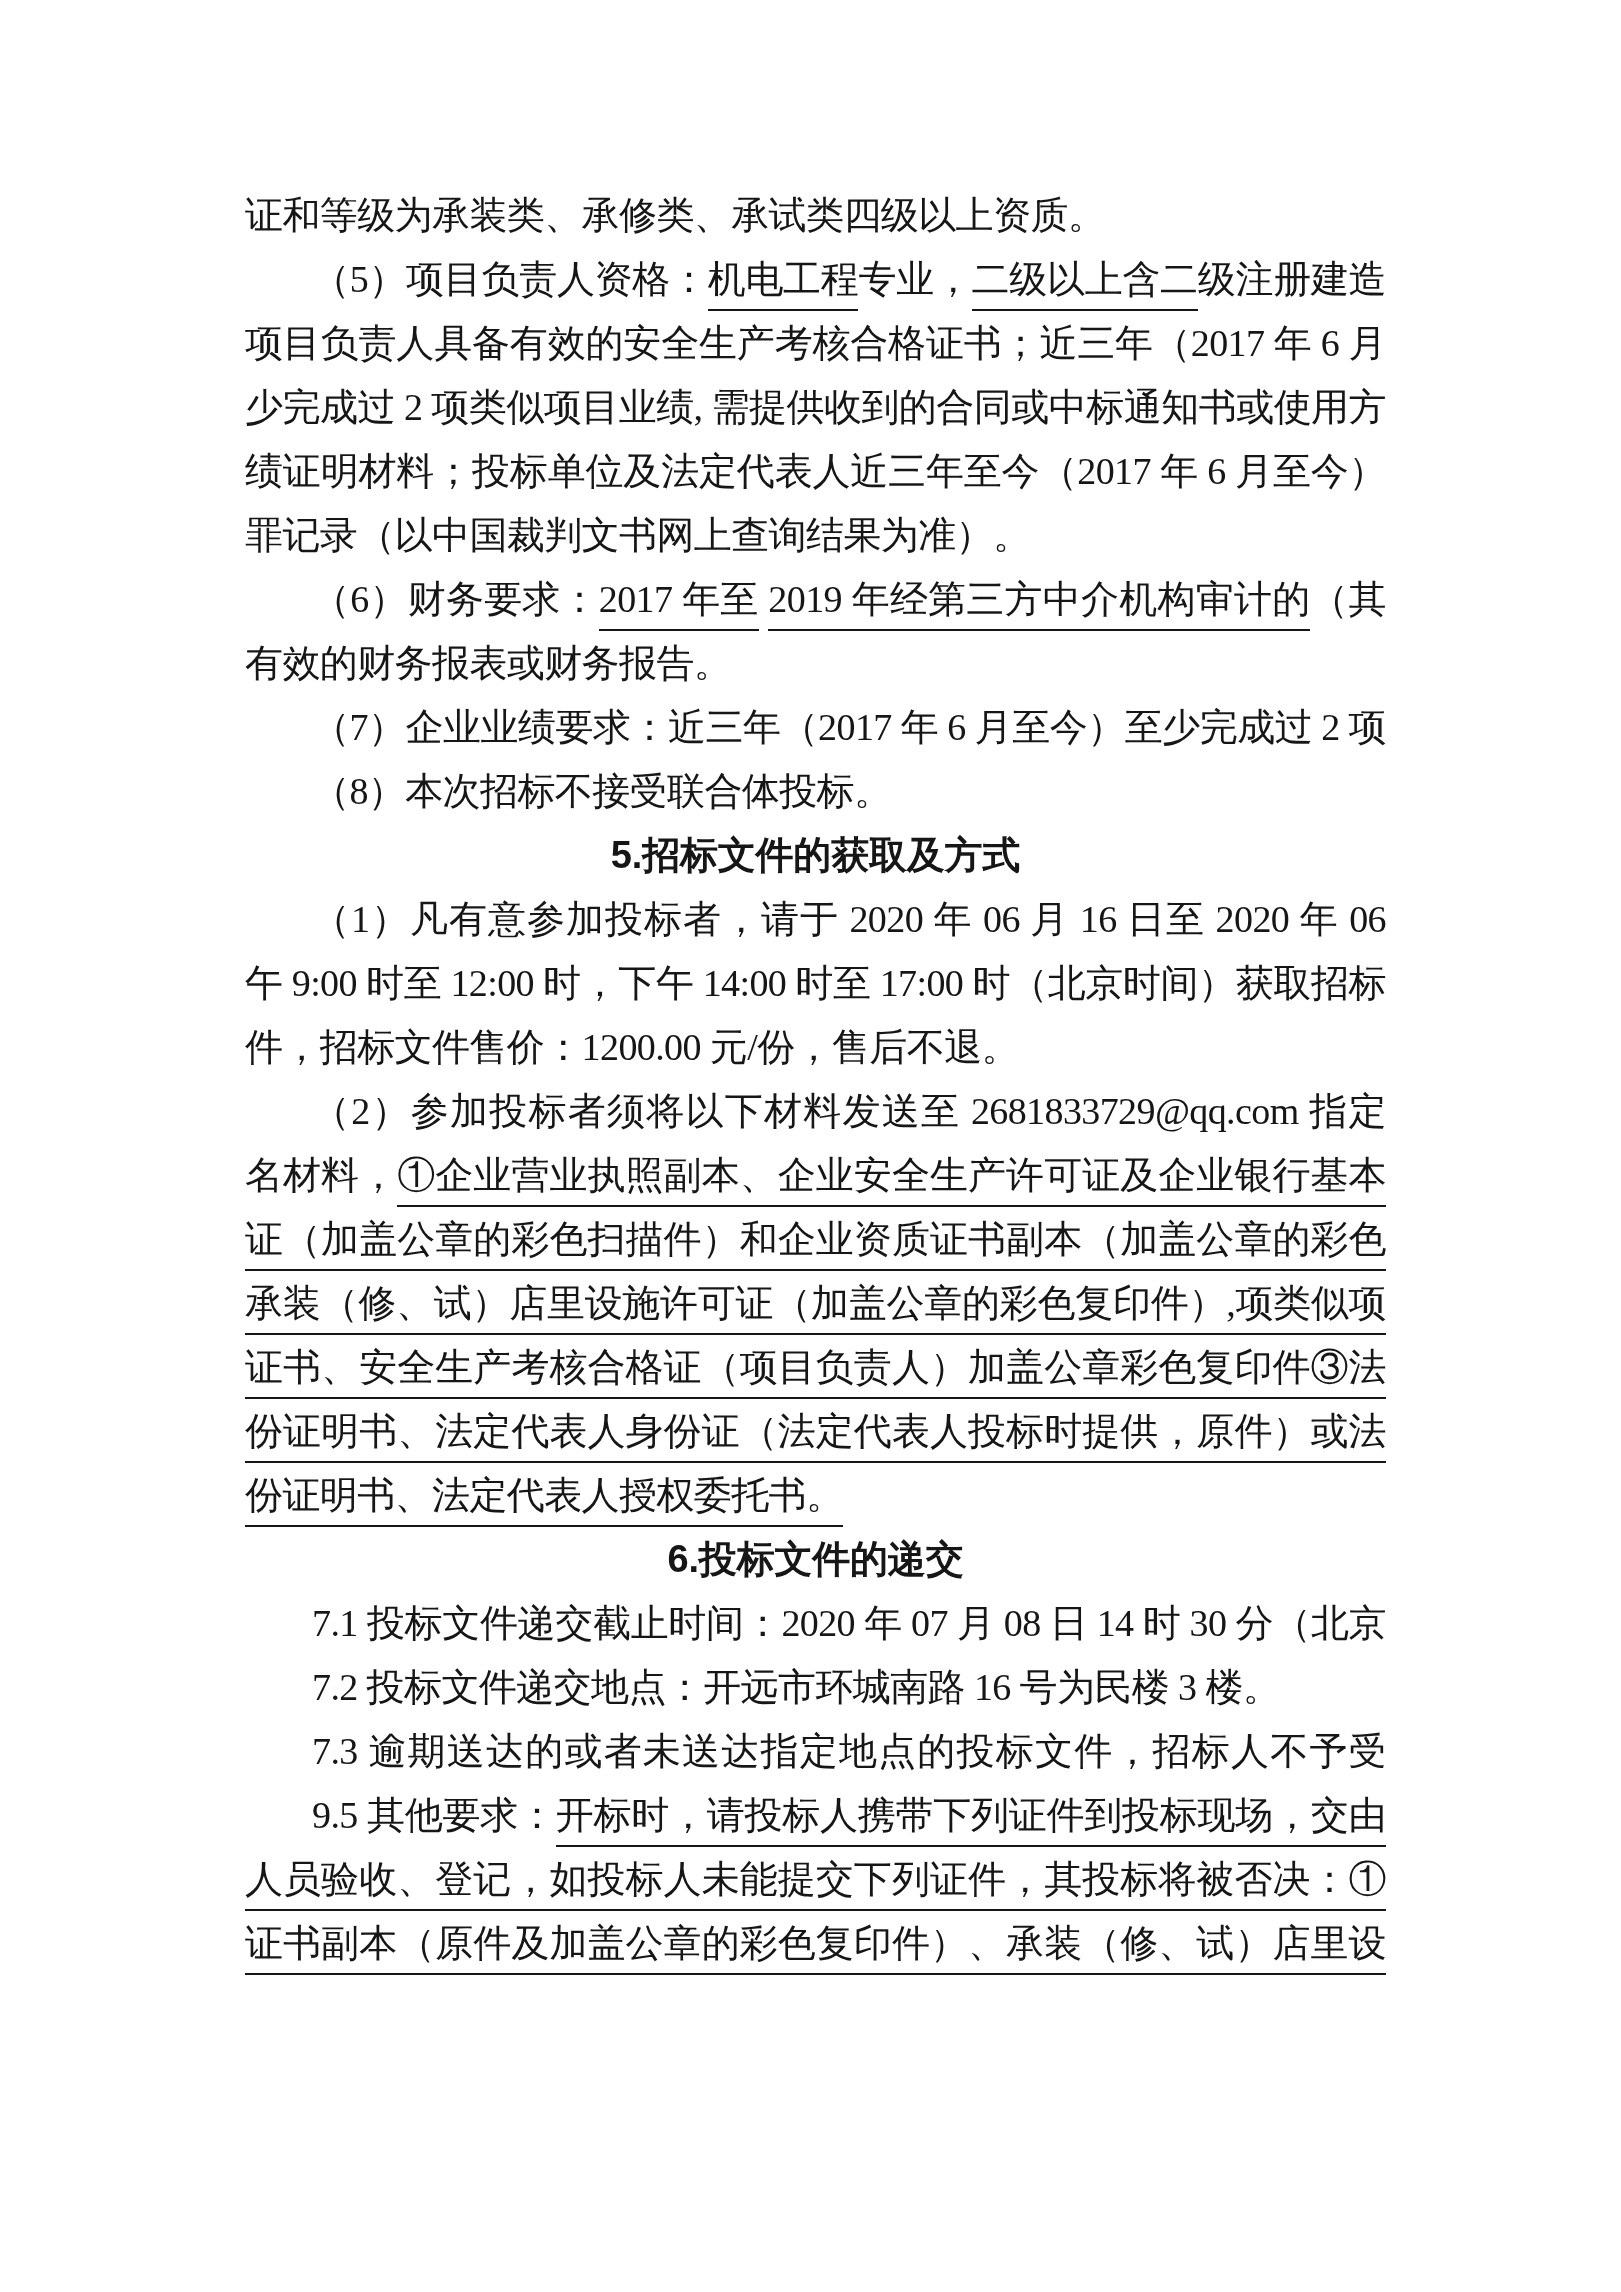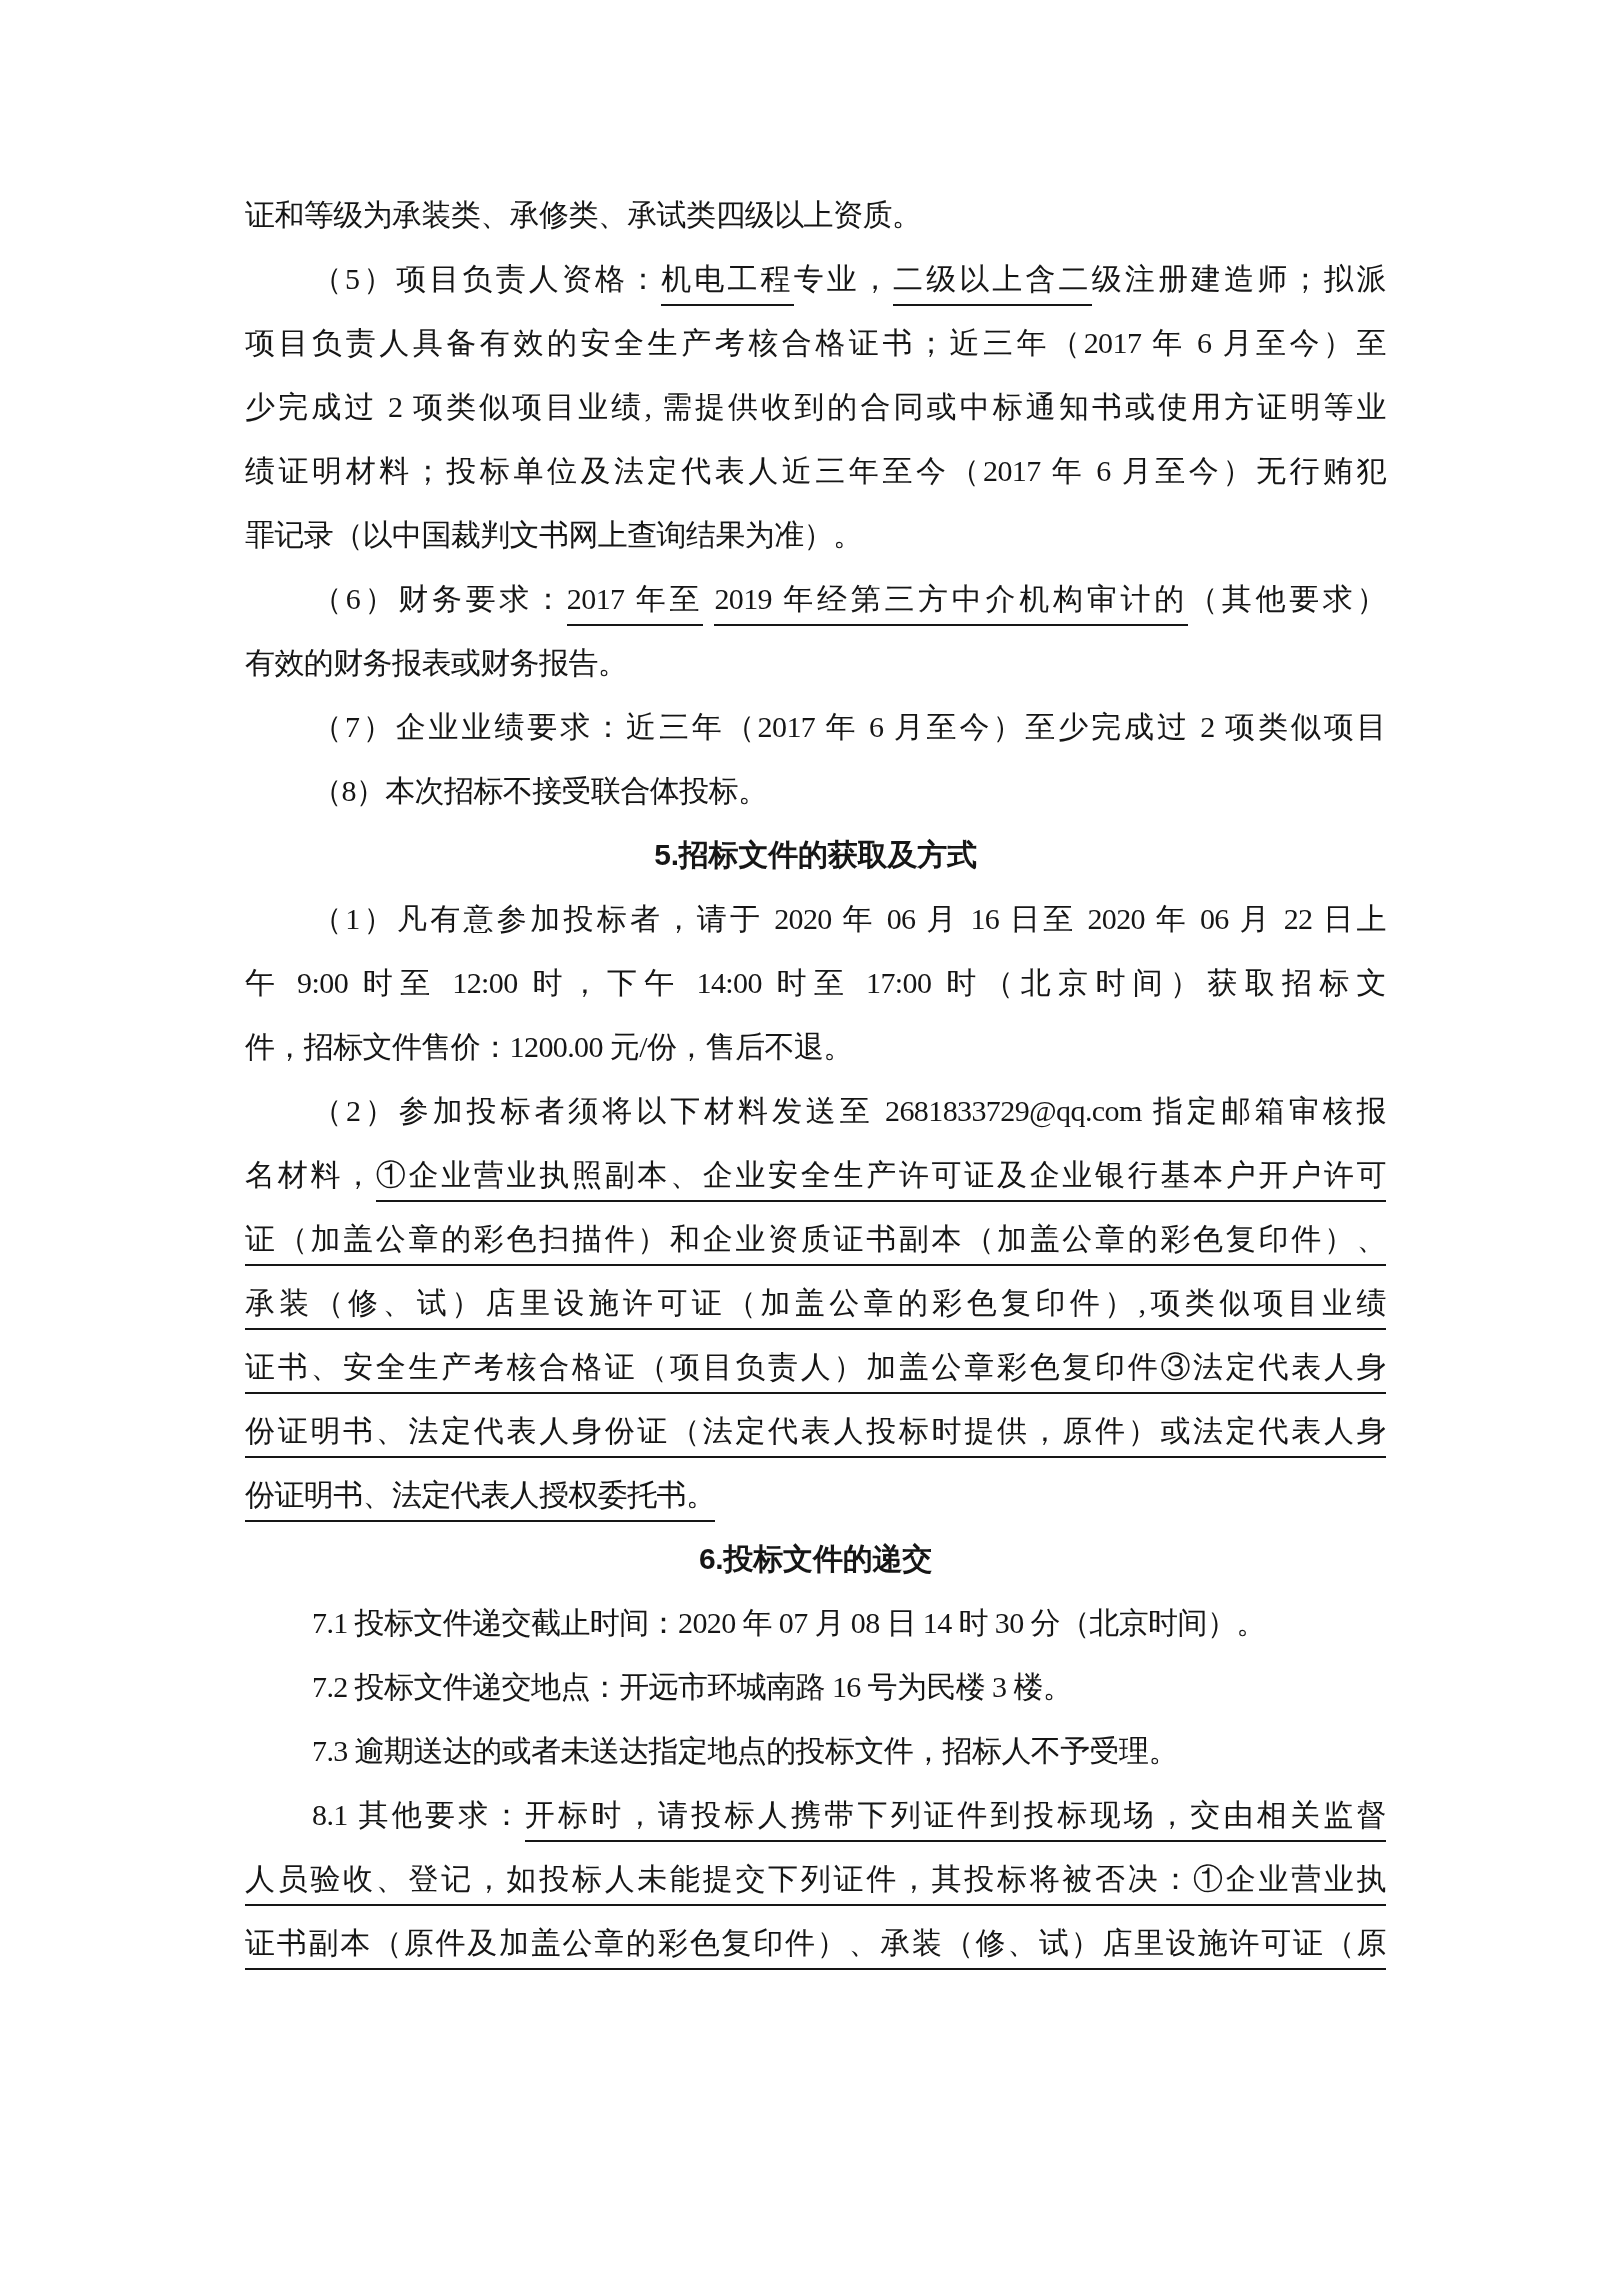--- a/index.html
+++ b/index.html
@@ -14,21 +14,21 @@
     position: absolute;
     left: 245px;
     top: 183px;
     width: 1141px;
     font-family: "Liberation Serif", "DejaVu Serif", serif;
     color: #161616;
   }
   .line {
     height: 64px;
     line-height: 64px;
-    font-size: 30px;
+    font-size: 38px;
     letter-spacing: -0.6px;
     text-align: justify;
     overflow: hidden;
   }
   .line.stretch { text-align-last: justify; }
   .line.indent { padding-left: 67px; }
   .line.heading {
     font-family: "Liberation Sans", "DejaVu Sans", sans-serif;
     font-weight: 700;
     letter-spacing: -0.2px;
@@ -62,18 +62,18 @@
       <div class="line stretch"><span>名材料，</span><span class="u">①企业营业执照副本、企业安全生产许可证及企业银行基本户开户许可</span></div>
       <div class="line stretch"><span class="u">证（加盖公章的彩色扫描件）和企业资质证书副本（加盖公章的彩色复印件）、</span></div>
       <div class="line stretch"><span class="u">承装（修、试）店里设施许可证（加盖公章的彩色复印件）,项类似项目业绩</span></div>
       <div class="line stretch"><span class="u">证书、安全生产考核合格证（项目负责人）加盖公章彩色复印件③法定代表人身</span></div>
       <div class="line stretch"><span class="u">份证明书、法定代表人身份证（法定代表人投标时提供，原件）或法定代表人身</span></div>
       <div class="line"><span class="u">份证明书、法定代表人授权委托书。</span></div>
       <div class="line heading"><span>6.投标文件的递交</span></div>
       <div class="line indent"><span>7.1 投标文件递交截止时间：2020 年 07 月 08 日 14 时 30 分（北京时间）。</span></div>
       <div class="line indent"><span>7.2 投标文件递交地点：开远市环城南路 16 号为民楼 3 楼。</span></div>
       <div class="line indent"><span>7.3 逾期送达的或者未送达指定地点的投标文件，招标人不予受理。</span></div>
-      <div class="line indent stretch"><span>8.1 其他要求：</span><span class="u">开标时，请投标人携带下列证件到投标现场，交由相关监督</span></div>
+      <div class="line indent stretch"><span>9.5 其他要求：</span><span class="u">开标时，请投标人携带下列证件到投标现场，交由相关监督</span></div>
       <div class="line stretch"><span class="u">人员验收、登记，如投标人未能提交下列证件，其投标将被否决：①企业营业执</span></div>
       <div class="line stretch"><span class="u">证书副本（原件及加盖公章的彩色复印件）、承装（修、试）店里设施许可证（原</span></div>
     </div>
 </div>
 
 
 </body></html>

